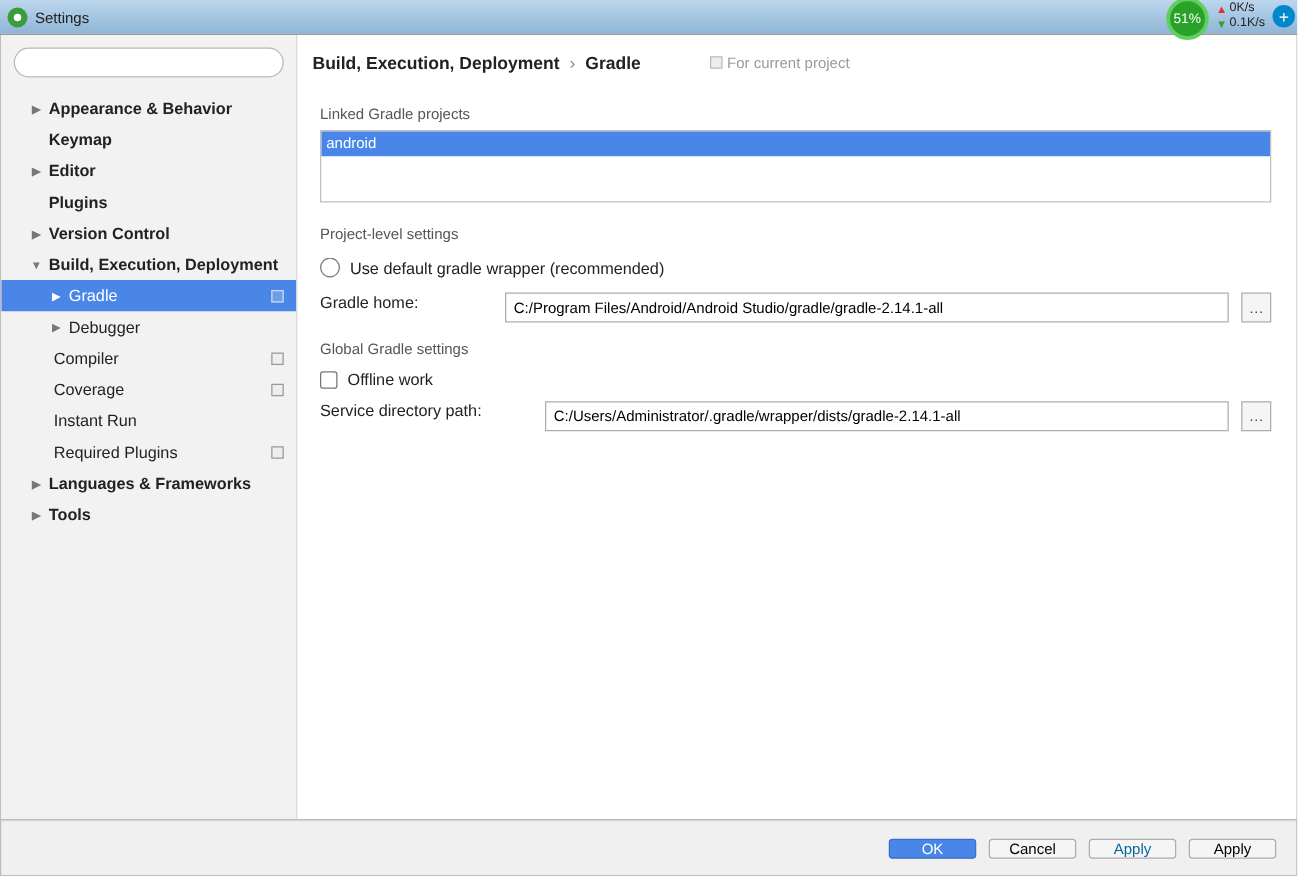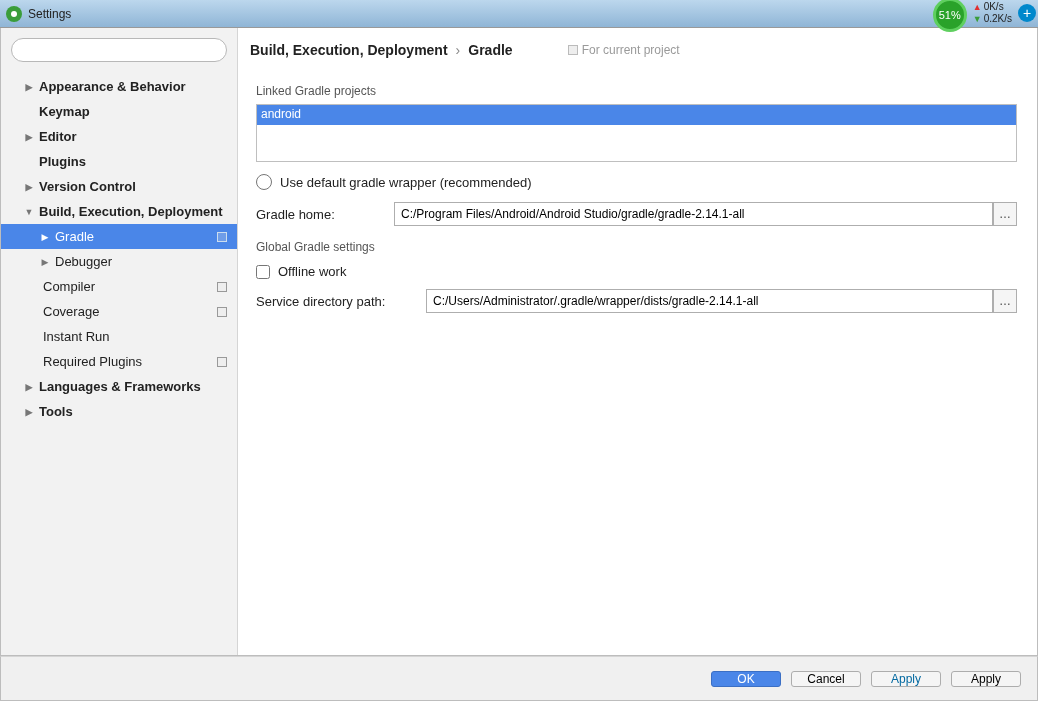--- a/index.html
+++ b/index.html
@@ -52,21 +52,21 @@
   .section-label { font-size: 12px; color: #555; margin: 10px 0 6px 0; }
   .listbox { border: 1px solid #bfbfbf; background: #fff; height: 58px; overflow: hidden; }
   .listbox .row { height: 20px; padding: 2px 4px; font-size: 12px; }
   .listbox .row.selected { background: #4a86e8; color: #fff; }
 
   .radio-row { display: flex; align-items: center; gap: 8px; margin: 12px 0; font-size: 13px; }
   .radio-row input { width: 16px; height: 16px; accent-color: #2a7de1; }
   .check-row { display: flex; align-items: center; gap: 8px; margin: 10px 0; font-size: 13px; }
   .check-row input { width: 14px; height: 14px; }
 
-  .field-row { display: flex; align-items: center; margin: 8px 0; }
+  .field-row { display: flex; gap: 10px; margin: 8px 0; }
   .field-row label { width: 138px; font-size: 13px; }
   .field-row .second-label { width: 170px; }
   .field-row input[type="text"] { flex: 1; height: 24px; border: 1px solid #aeaeae; padding: 0 6px; font-size: 12px; background:#fff; }
   .browse-btn { width: 24px; height: 24px; border: 1px solid #aeaeae; background: #f5f5f5; display: flex; align-items: center; justify-content: center; cursor: pointer; font-size: 12px; color:#444; }
 
   .footer { height: 45px; background: #f0f0f0; border: 1px solid #bdbdbd; border-top: 1px solid #d5d5d5; display: flex; align-items: center; justify-content: flex-end; gap: 10px; padding: 0 16px; }
   .btn { min-width: 70px; height: 16px; border: 1px solid #adadad; background: #f5f5f5; font-size: 12px; border-radius: 3px; cursor: pointer; padding: 0 14px; }
   .btn.primary { background: #4a86e8; color: #fff; border-color: #3b6fc4; }
   .btn:disabled { color: #0369a1; cursor: default; }
 </style>
@@ -80,21 +80,21 @@
     <span class="title">Settings</span>
     <div class="status-widget">
       <div class="circle">51%</div>
       <div class="speeds">
         <div class="row">
             <span class="arrow-up">▲</span>
             <span>0K/s</span>
           </div>
         <div class="row">
             <span class="arrow-down">▼</span>
-            <span>0.2K/s</span>
+            <span>0.1K/s</span>
           </div>
       </div>
       <div class="add">+</div>
     </div>
   </div>
 
   <div class="content">
     <div class="sidebar">
       <div class="search-wrap">
         <span class="mag"></span>
@@ -174,20 +174,21 @@
           <span>For current project</span>
         </span>
       </div>
 
       <div class="panel">
         <div class="section-label">Linked Gradle projects</div>
         <div class="listbox">
           <div class="row selected">android</div>
         </div>
 
+        <div class="section-label" style="margin-top:18px">Project-level settings</div>
 
         <div class="radio-row">
           <input type="radio" name="dist" style="">
           <span>Use default gradle wrapper (recommended)</span>
         </div>
 
         <div class="field-row">
           <label>Gradle home:</label>
           <input type="text" value="C:/Program Files/Android/Android Studio/gradle/gradle-2.14.1-all" style="">
           <div class="browse-btn">…</div>

